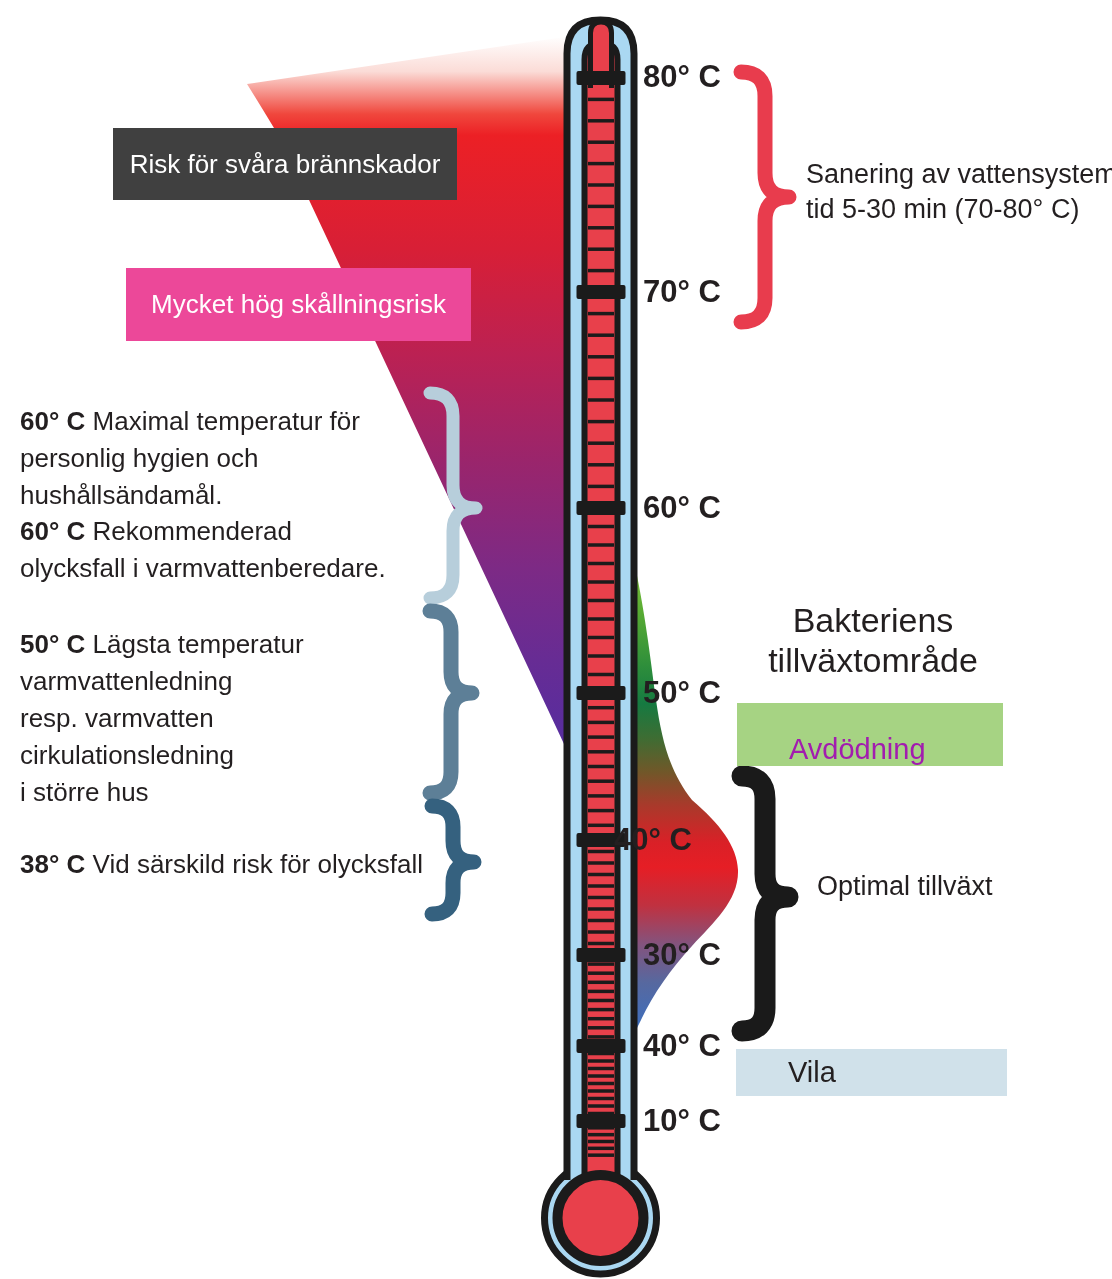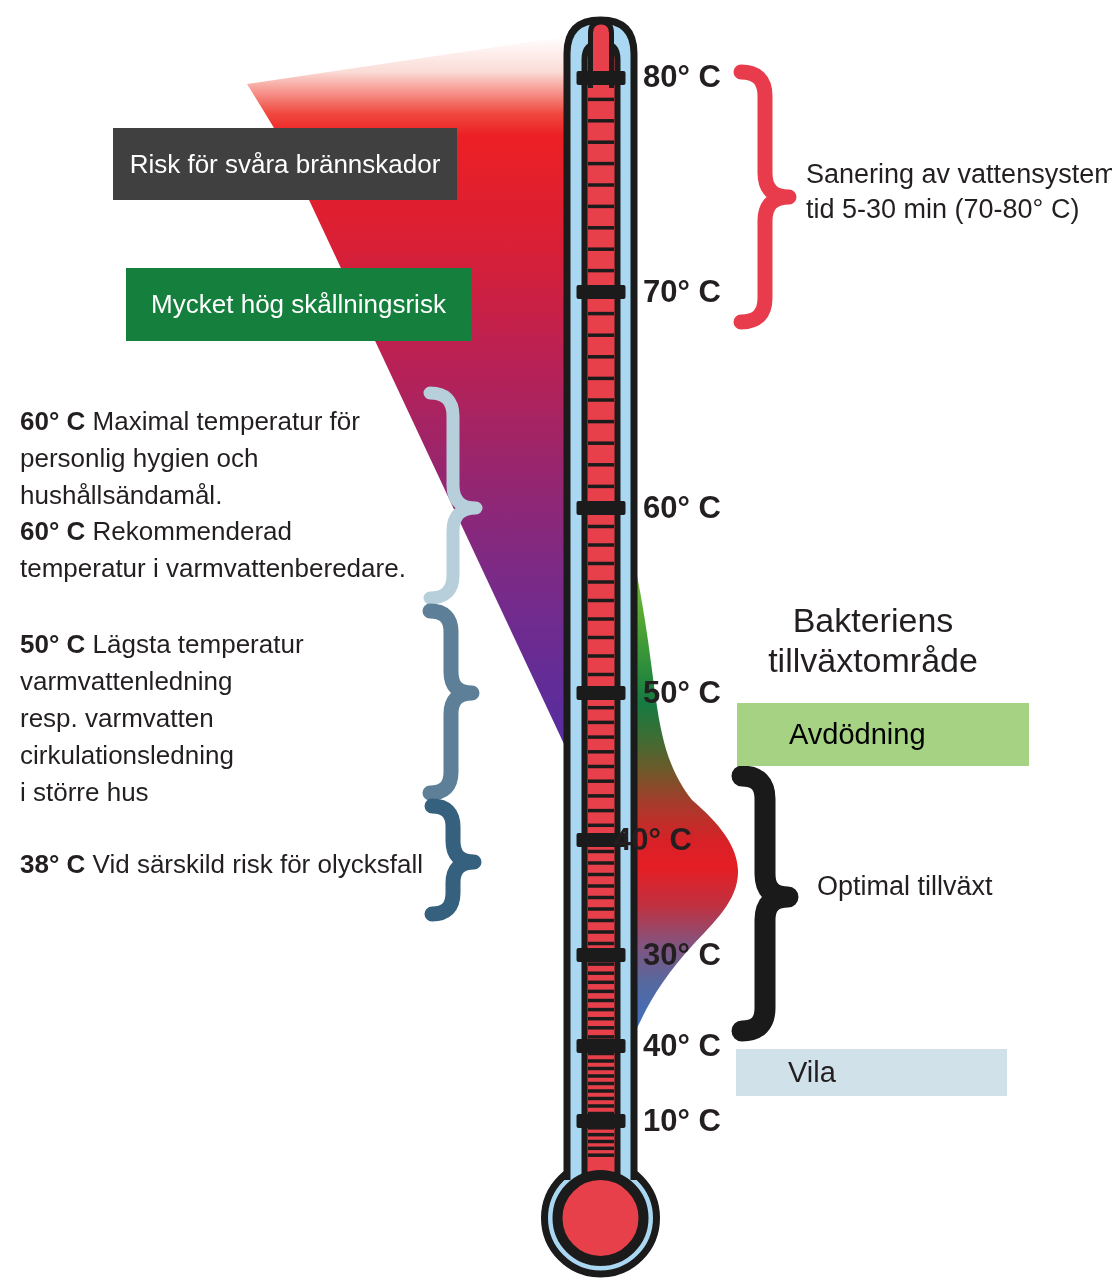--- a/index.html
+++ b/index.html
@@ -156,32 +156,32 @@
         <path d="M 430 393 q 23 0 23 23 L 453 485 q 0 23 23 23 q -23 0 -23 23 L 453 575 q 0 23 -23 23" fill="none" stroke="#b7cedb" stroke-width="13" stroke-linecap="round" stroke-linejoin="round"></path>
         <path d="M 430 611 q 21 0 21 21 L 451 672 q 0 21 21 21 q -21 0 -21 21 L 451 772 q 0 21 -21 21" fill="none" stroke="#5d7f97" stroke-width="15" stroke-linecap="round" stroke-linejoin="round"></path>
         <path d="M 432 806 q 21 0 21 21 L 453 841 q 0 21 21 21 q -21 0 -21 21 L 453 893 q 0 21 -21 21" fill="none" stroke="#35617f" stroke-width="15" stroke-linecap="round" stroke-linejoin="round"></path>
         <path d="M 742 776 q 23 0 23 23 L 765 874 q 0 23 23 23 q -23 0 -23 23 L 765 1008 q 0 23 -23 23" fill="none" stroke="#1a1a1a" stroke-width="21" stroke-linecap="round" stroke-linejoin="round"></path>
       </g>
   </svg>
 
   <div class="abs wbox" style="left: 113px; top: 128px; width: 344px; height: 72px; background: #404040; color: rgb(255, 255, 255);">
     <span>Risk för svåra brännskador</span>
   </div>
-  <div class="abs wbox" style="left: 126px; top: 268px; width: 345px; height: 73px; background: #15803d; color: rgb(255, 255, 255);">
+  <div class="abs wbox" style="left: 126px; top: 268px; width: 345px; height: 73px; background: #ec4899; color: rgb(255, 255, 255);">
     <span>Mycket hög skållningsrisk</span>
   </div>
 
   <div class="abs note" style="left:20px;top:403px;width:440px;">
     <div><b>60° C</b> <span>Maximal temperatur för</span></div>
     <div>personlig hygien och</div>
     <div>hushållsändamål.</div>
   </div>
   <div class="abs note" style="left:20px;top:513px;width:440px;">
     <div><b>60° C</b> <span>Rekommenderad</span></div>
-    <div>temperatur i varmvattenberedare.</div>
+    <div>olycksfall i varmvattenberedare.</div>
   </div>
   <div class="abs note" style="left:20px;top:626px;width:440px;">
     <div><b>50° C</b> <span>Lägsta temperatur</span></div>
     <div>varmvattenledning</div>
     <div>resp. varmvatten</div>
     <div>cirkulationsledning</div>
     <div>i större hus</div>
   </div>
   <div class="abs note" style="left:20px;top:846px;width:440px;">
     <div><b>38° C</b> <span>Vid särskild risk för olycksfall</span></div>
@@ -199,21 +199,21 @@
   <div class="abs ann" style="left:806px;top:157px;">
     <div>Sanering av vattensystem</div>
     <div>tid 5-30 min (70-80° C)</div>
   </div>
 
   <div class="abs heading" style="left:722px;top:600px;width:302px;">
     <div>Bakteriens</div>
     <div>tillväxtområde</div>
   </div>
 
-  <div class="abs lbox" style="left: 737px; top: 703px; width: 292px; height: 63px; background: rgb(166, 211, 131); color: #000000;">
+  <div class="abs lbox" style="left: 737px; top: 703px; width: 266px; height: 63px; background: rgb(166, 211, 131); color: #a21caf; align-items: flex-end;">
     <span>Avdödning</span>
   </div>
 
   <div class="abs ann" style="left:817px;top:869px;">
     <div>Optimal tillväxt</div>
   </div>
 
   <div class="abs lbox" style="left: 736px; top: 1049px; width: 271px; height: 47px; background: rgb(208, 225, 234); color: rgb(35, 31, 32);">
     <span>Vila</span>
   </div>

